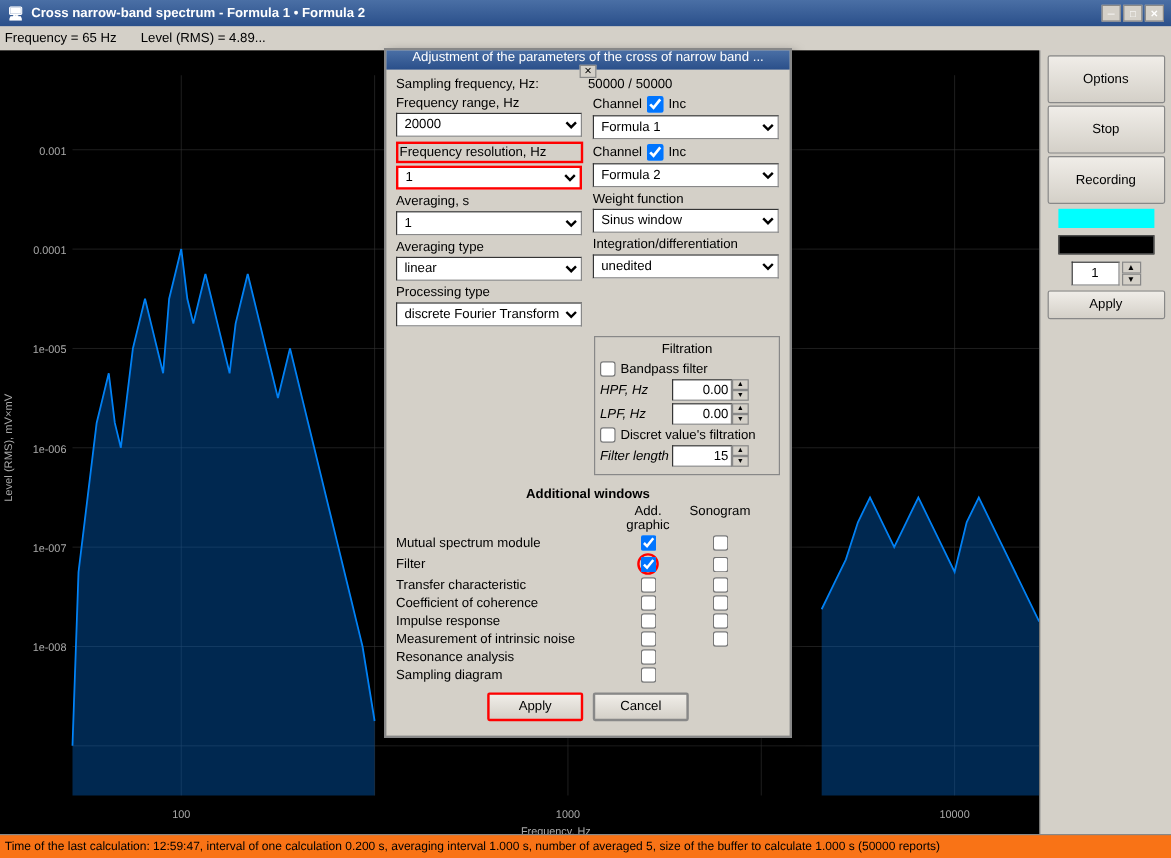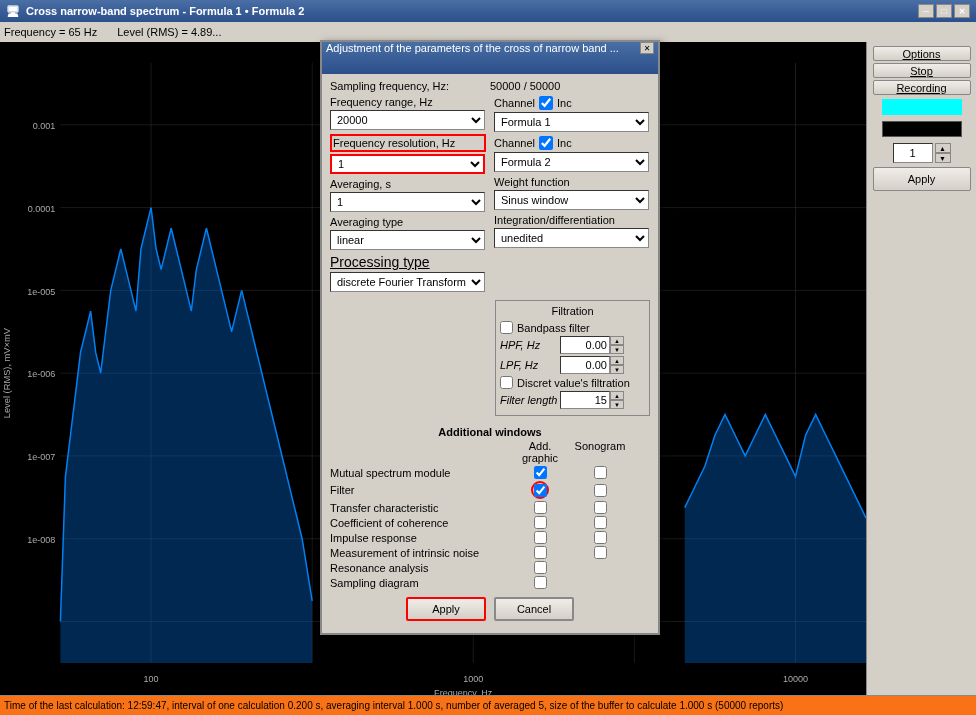--- a/index.html
+++ b/index.html
@@ -15,34 +15,34 @@
     .top-bar { background: #d4d0c8; padding: 2px 4px; font-size: 11px; color: #000; height: 20px; display: flex; align-items: center; gap: 20px; }
 
     
     .content-area { display: flex; flex: 1; }
 
     
     .chart-area { flex: 1; background: #000; position: relative; overflow: hidden; }
 
     
     .right-panel { width: 110px; background: #d4d0c8; border-left: 1px solid #888; display: flex; flex-direction: column; align-items: center; padding: 4px; gap: 2px; }
-    .right-btn { width: 98px; height: 15px; background: linear-gradient(to bottom, #f0ede8, #d4d0c8); border: 1px solid #888; border-radius: 2px; cursor: pointer; font-size: 11px; display: flex; align-items: center; justify-content: center; text-decoration: underline; }
+    .right-btn { width: 98px; height: 40px; background: linear-gradient(to bottom, #f0ede8, #d4d0c8); border: 1px solid #888; border-radius: 2px; cursor: pointer; font-size: 11px; display: flex; align-items: center; justify-content: center; }
     .color-bar { width: 80px; height: 16px; margin: 2px 0; }
     .color-bar-cyan { background: #00ffff; }
     .color-bar-black { background: #000; border: 1px solid #555; }
     .spinner-row { display: flex; align-items: center; gap: 2px; margin: 2px 0; }
     .spinner-input { width: 40px; height: 20px; border: 1px inset #888; background: white; font-size: 11px; text-align: center; }
     .spinner-btns { display: flex; flex-direction: column; }
     .spinner-btn { width: 16px; height: 10px; background: #d4d0c8; border: 1px solid #888; font-size: 7px; display: flex; align-items: center; justify-content: center; cursor: pointer; }
     .apply-btn-right { width: 98px; height: 24px; background: linear-gradient(to bottom, #f0ede8, #d4d0c8); border: 1px solid #888; border-radius: 2px; cursor: pointer; font-size: 11px; display: flex; align-items: center; justify-content: center; }
 
     
     .status-bar { background: #f97316; border-top: 1px solid #888; height: 20px; display: flex; align-items: center; padding: 0 4px; font-size: 10px; }
     .modal { pointer-events: all; background: #d4d0c8; border: 2px solid #888; box-shadow: 3px 3px 8px rgba(0,0,0,0.5); width: 340px; position: absolute; top: 40px; left: 320px; }
-    .modal-title-bar { background: linear-gradient(to bottom, #4a6fa5, #2a4f8a); color: white; height: 32px; display: flex; padding: 0 4px; font-size: 11px; }
+    .modal-title-bar { background: linear-gradient(to bottom, #4a6fa5, #2a4f8a); color: white; height: 16px; display: flex; align-items: center; padding: 0 4px; font-size: 11px; flex-direction: column; }
     .modal-title-text { flex: 1; }
     .modal-close-btn { width: 14px; height: 12px; background: #d4d0c8; border: 1px solid #888; font-size: 8px; cursor: pointer; display: flex; align-items: center; justify-content: center; color: #000; }
     .modal-content { padding: 6px 8px; }
 
     
     .form-row { display: flex; align-items: center; margin-bottom: 4px; }
     .form-label { width: 160px; font-size: 11px; }
     .form-value { font-size: 11px; }
     .two-col { display: flex; gap: 4px; }
     .col-left { flex: 1; }
@@ -203,21 +203,21 @@
         <div style="font-size:11px; margin-bottom:2px; margin-top:4px;">Averaging, s</div>
         <select class="select-box">
           <option>1</option>
         </select>
         
         <div style="font-size:11px; margin-bottom:2px; margin-top:4px;">Averaging type</div>
         <select class="select-box">
           <option>linear</option>
         </select>
         
-        <div style="font-size:14px; margin-bottom:2px; margin-top:4px;text-decoration:underline;">Processing type</div>
+        <div style="font-size:11px; margin-bottom:2px; margin-top:4px;">Processing type</div>
         <select class="select-box">
           <option>discrete Fourier Transform</option>
         </select>
       </div>
 
       <div class="col-right" style="padding-left:4px;">
         
         <div class="channel-row">
           <span>Channel</span>
           <input type="checkbox" checked="" class="channel-checkbox" style="">

